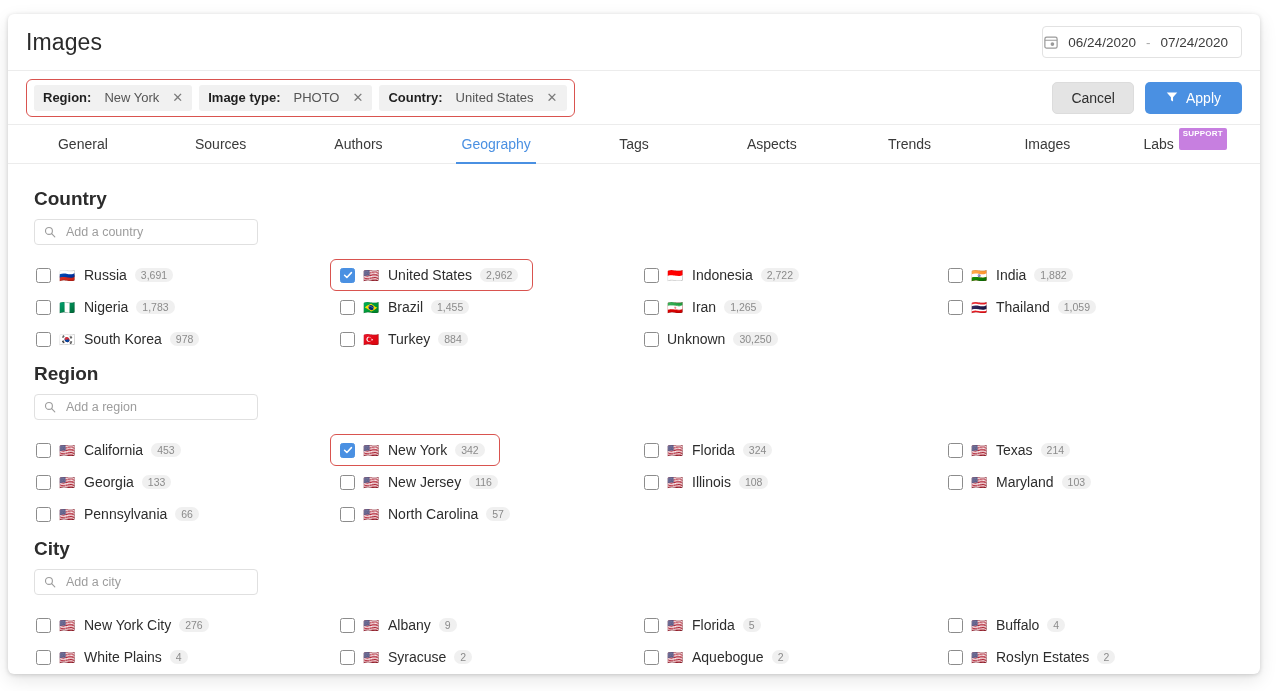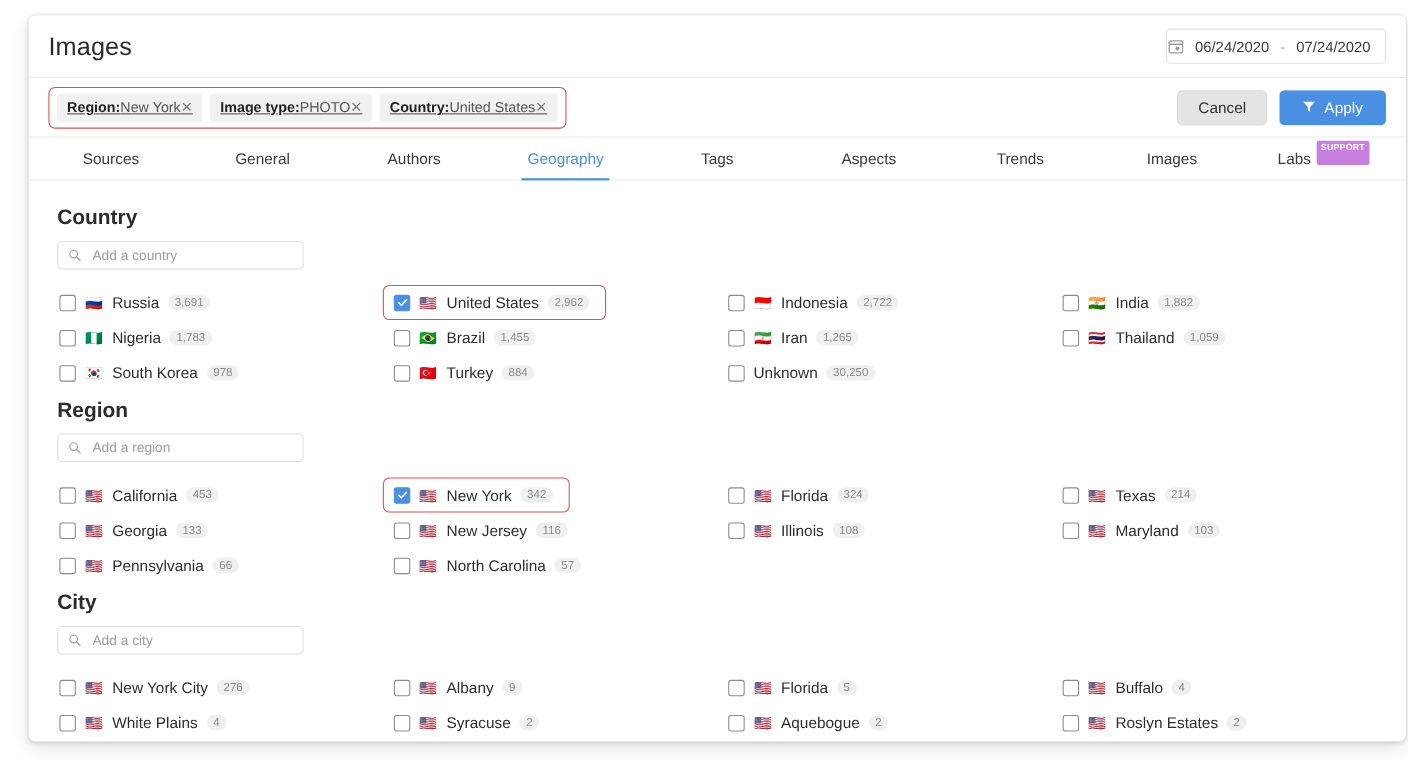--- a/index.html
+++ b/index.html
@@ -11,21 +11,21 @@
     -webkit-font-smoothing: antialiased;
   }
   .page {
     position: relative;
     width: 1280px; height: 691px;
     background: #ffffff;
     overflow: hidden;
   }
   .card {
     position: absolute;
-    left: 26px; top: 14px;
+    left: 8px; top: 14px;
     width: 1252px; height: 660px;
     background: #ffffff;
     border-radius: 6px;
     box-shadow: 0 1px 4px rgba(0,0,0,0.16), 0 6px 18px rgba(0,0,0,0.10);
     overflow: hidden;
   }
 
   
   .header {
     position: relative;
@@ -72,30 +72,29 @@
     align-items: center;
     gap: 7px;
     border: 1.6px solid #d9534f;
     border-radius: 6px;
     padding: 5px 7px;
     background: #fff;
   }
   .chip {
     display: inline-flex;
     align-items: center;
-    gap: 0;
+    gap: 13px;
     background: #f1f1f1;
     border-radius: 3px;
     height: 26px;
     padding: 0 9px;
     font-size: 13px;
     color: #555;
     white-space: nowrap;
     cursor: pointer;
-    text-decoration: underline;
   }
   .chip b { color: #1f1f1f; font-weight: 700; }
   .chip .x {
     color: #7a7a7a;
     font-size: 13px;
     line-height: 1;
     cursor: pointer;
   }
   .actions { display: flex; align-items: center; gap: 11px; }
   .btn {
@@ -295,24 +294,24 @@
               <polygon points="1,2 15,2 9.4,8.4 9.4,14 6.6,12.2 6.6,8.4" fill="#ffffff"></polygon>
             </svg>
           </span>
           <span>Apply</span>
         </div>
       </div>
     </div>
 
     <div class="tabs" id="tabs">
         <div class="tab">
+          <span>General</span>
+        </div>
+        <div class="tab">
           <span>Sources</span>
-        </div>
-        <div class="tab">
-          <span>General</span>
         </div>
         <div class="tab">
           <span>Authors</span>
         </div>
         <div class="tab active">
           <span>Geography</span>
         </div>
         <div class="tab">
           <span>Tags</span>
         </div>

